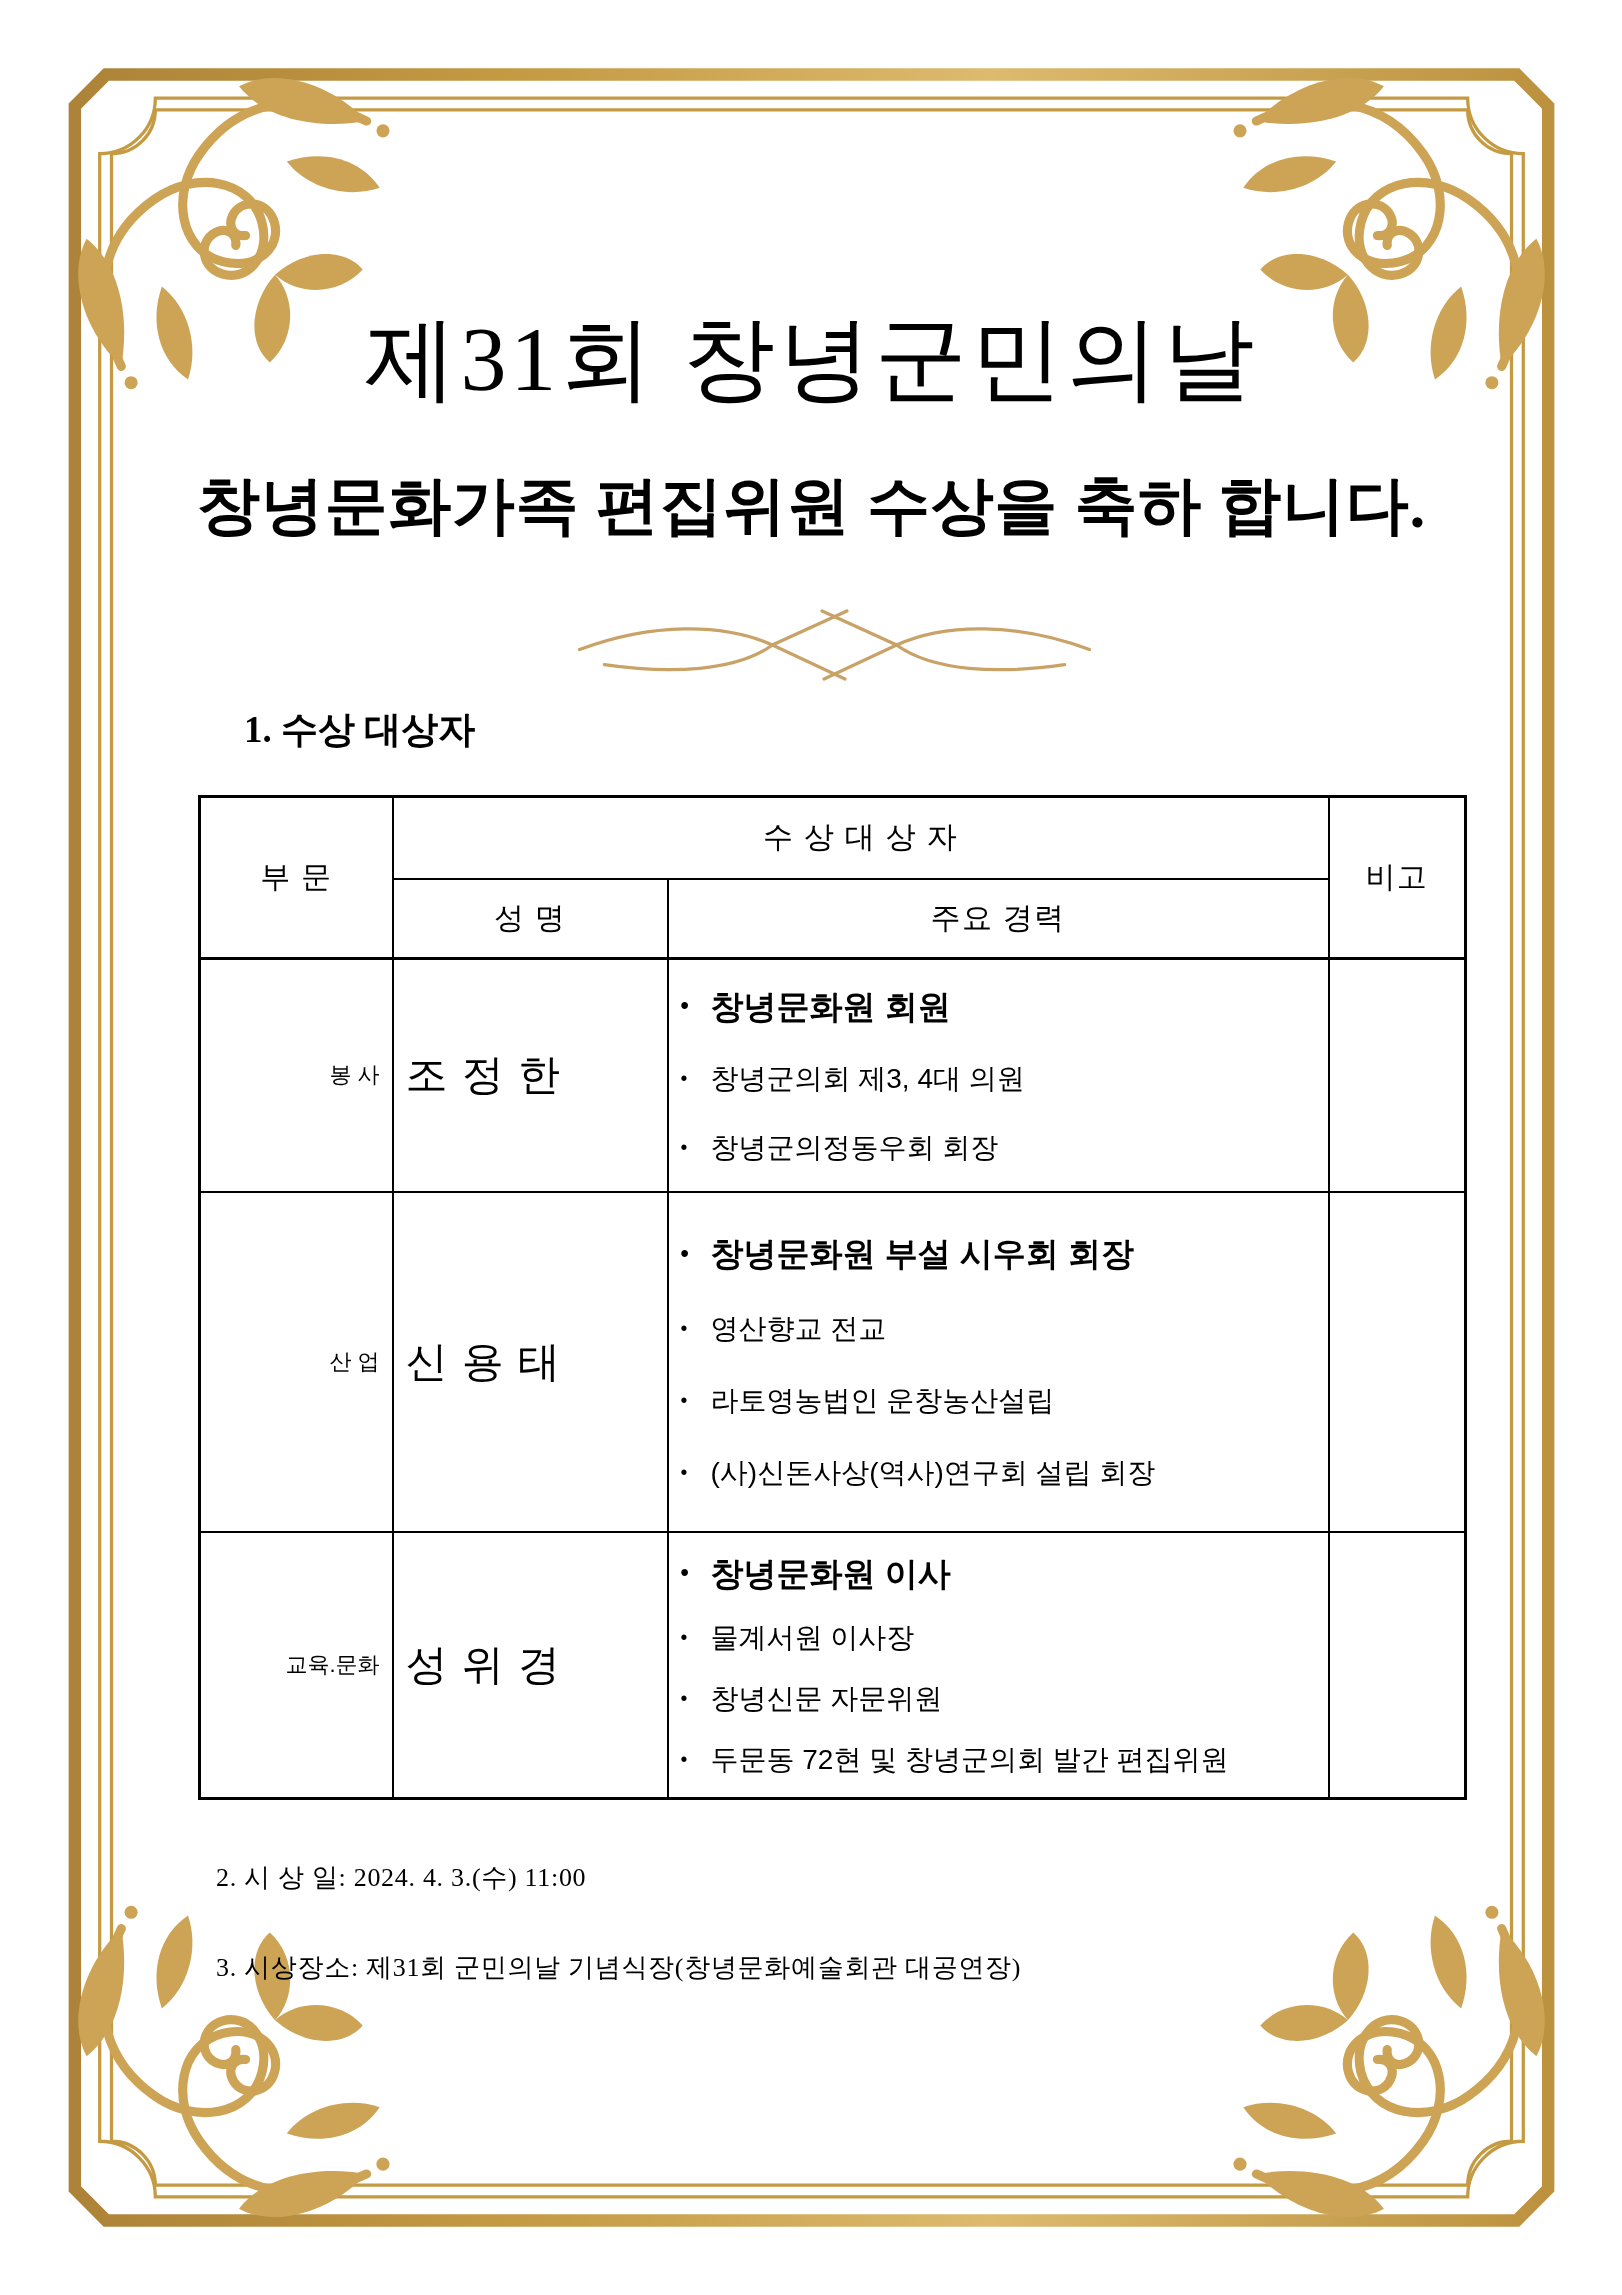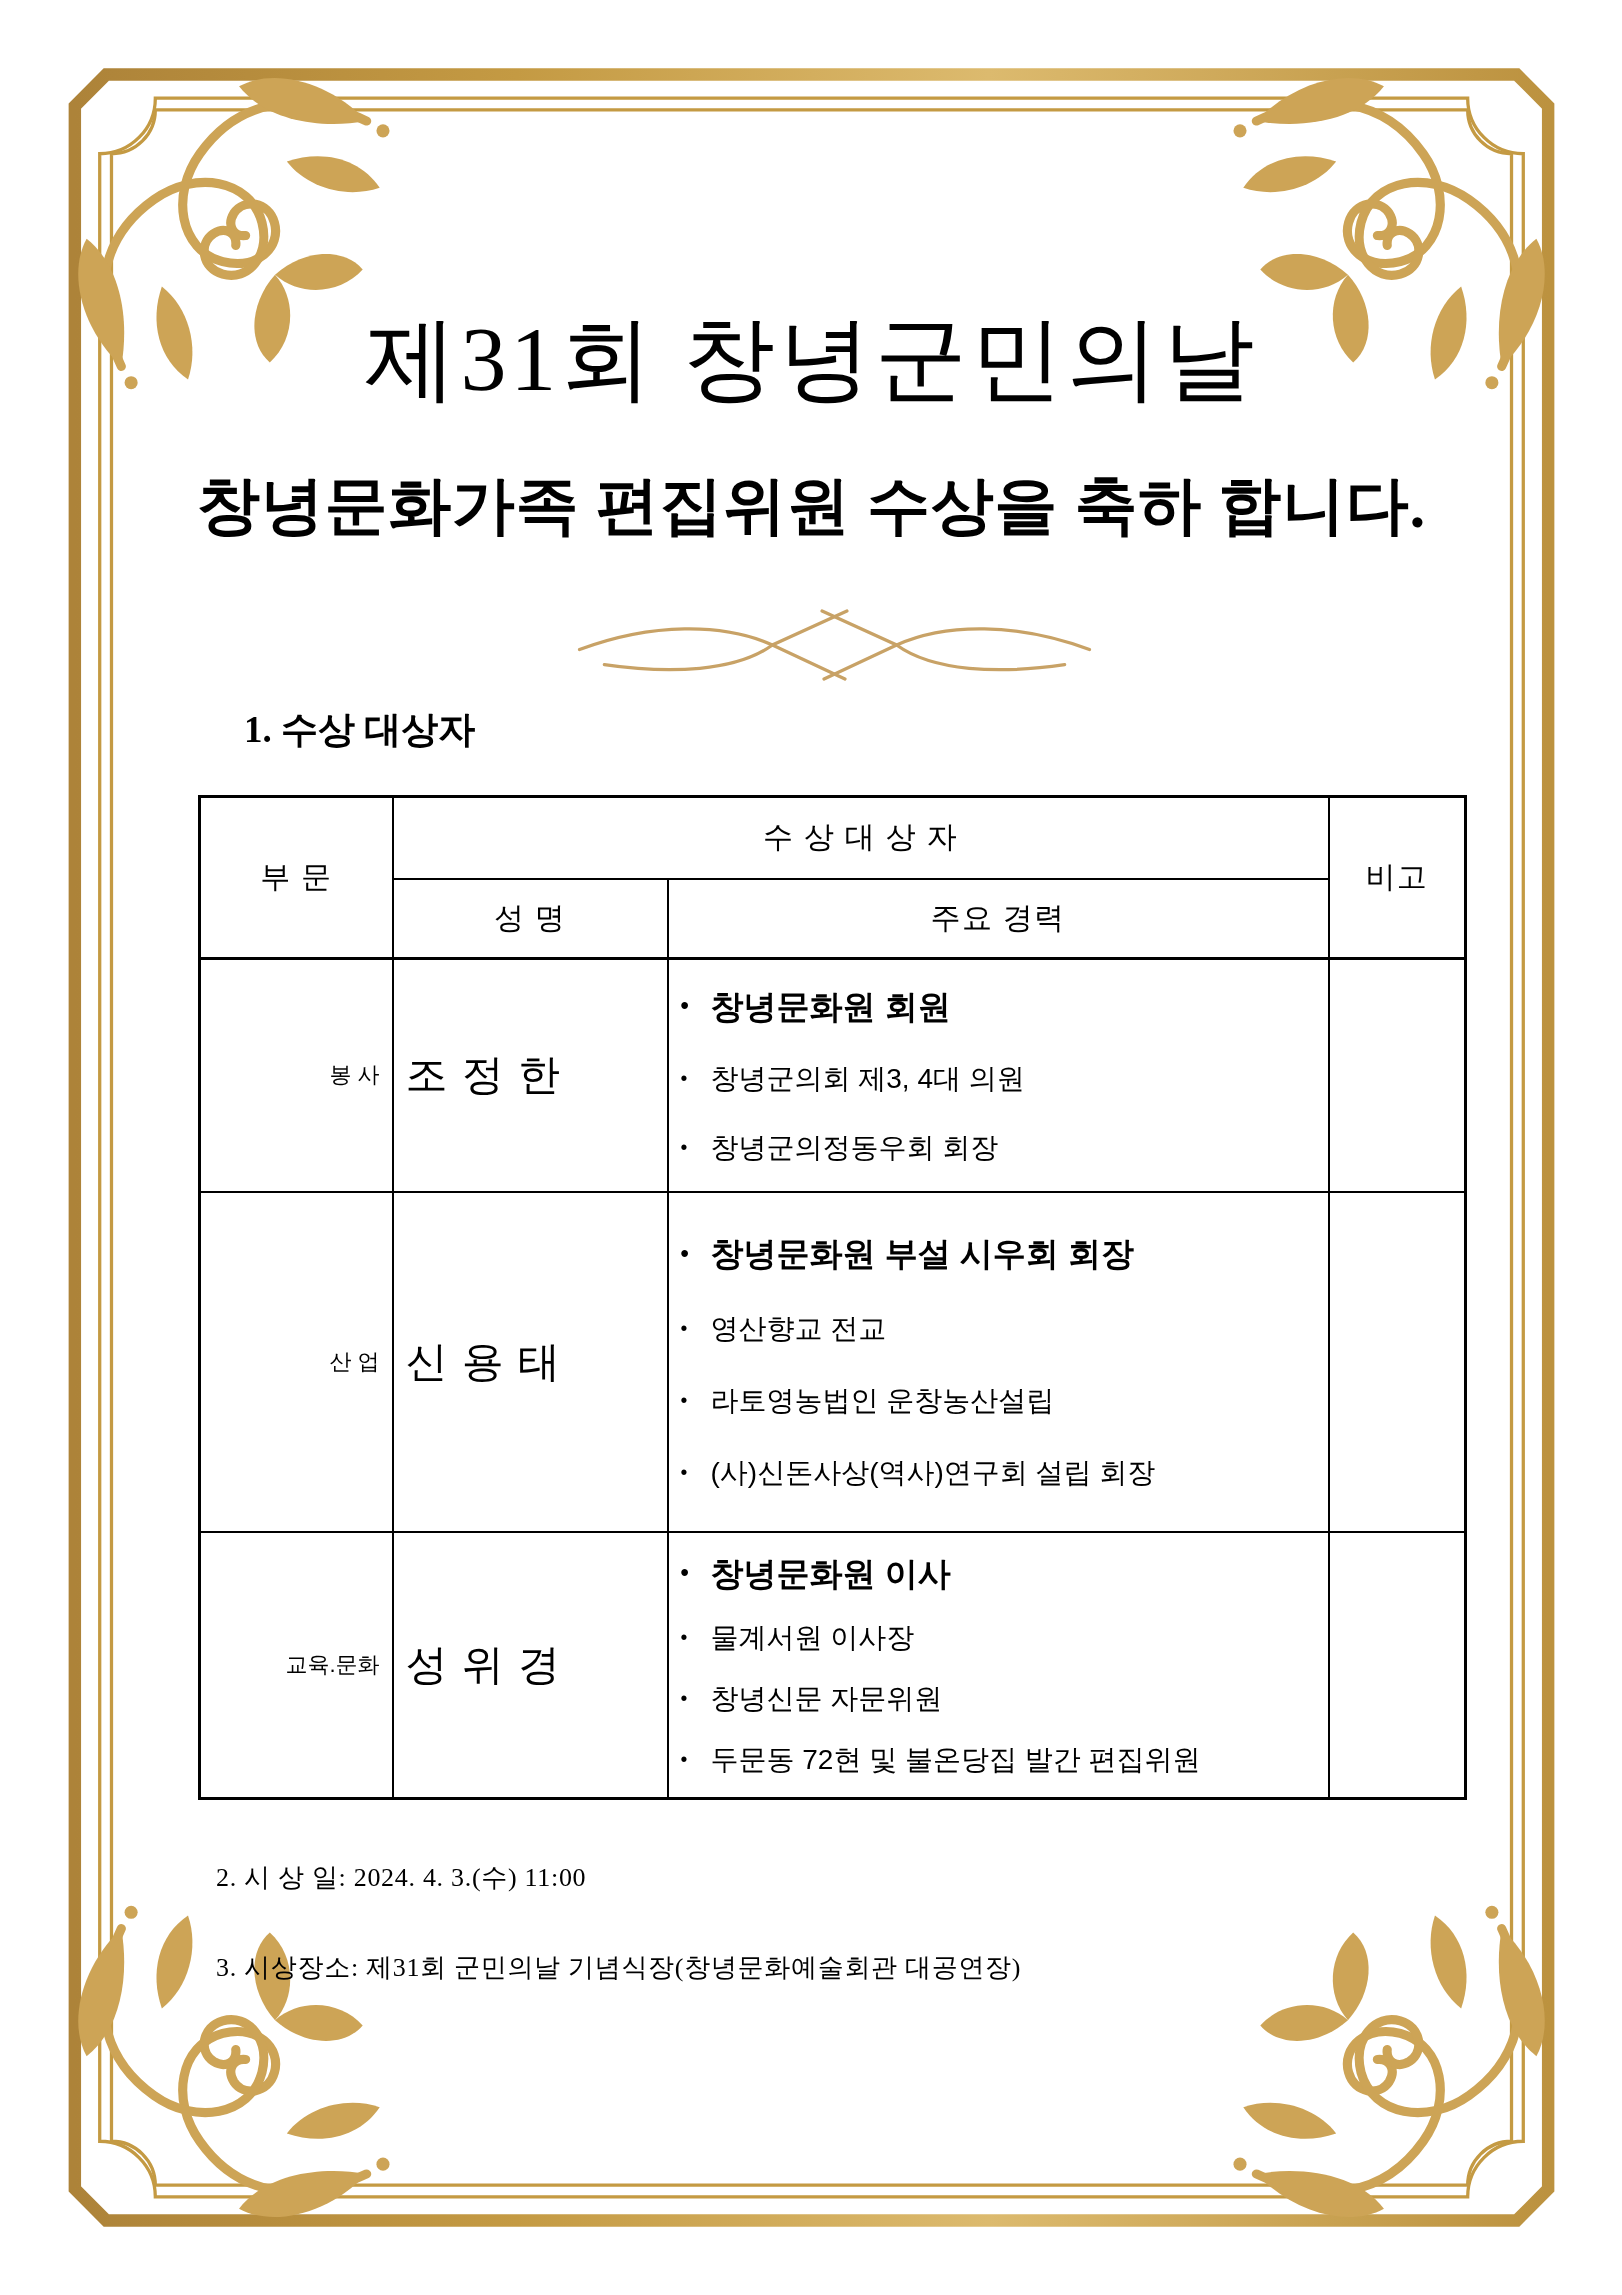--- a/index.html
+++ b/index.html
@@ -196,21 +196,21 @@
           <div class="c-line c-item">
             <span class="dot">•</span>
             <span>물계서원 이사장</span>
           </div>
           <div class="c-line c-item">
             <span class="dot">•</span>
             <span>창녕신문 자문위원</span>
           </div>
           <div class="c-line c-item">
             <span class="dot">•</span>
-            <span>두문동 72현 및 불온당집 발간 편집위원</span>
+            <span>두문동 72현 및 창녕군의회 발간 편집위원</span>
           </div>
         </td>
         <td class="note-cell"></td>
       </tr>
     </tbody>
   </table>
 </div>
 
 <div class="abs footer-line l2">2. 시 상 일: 2024. 4. 3.(수) 11:00</div>
 <div class="abs footer-line l3">3. 시상장소: 제31회 군민의날 기념식장(창녕문화예술회관 대공연장)</div>

